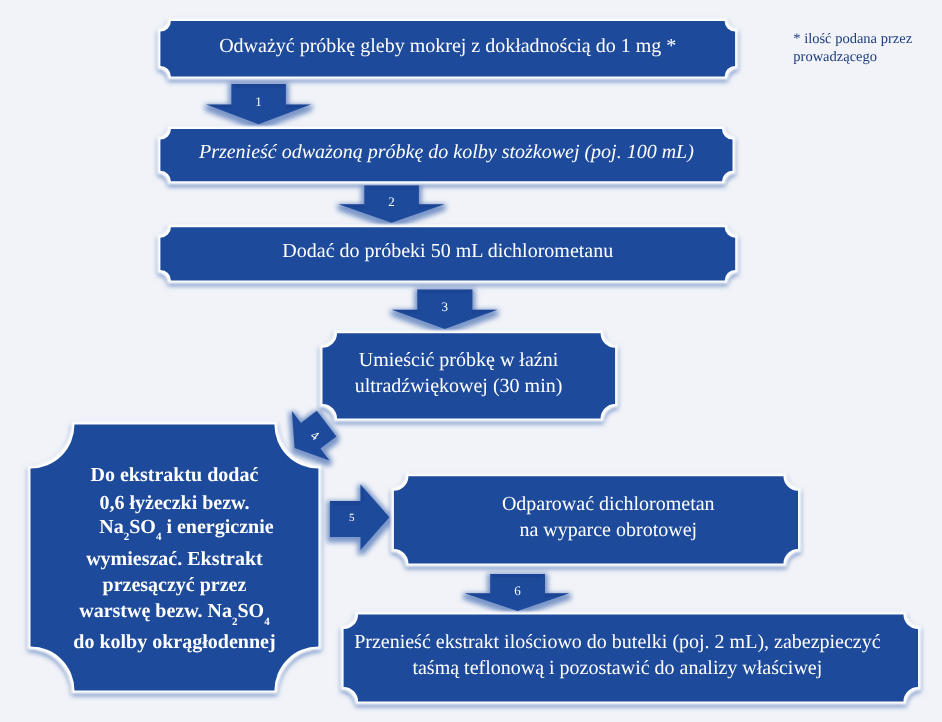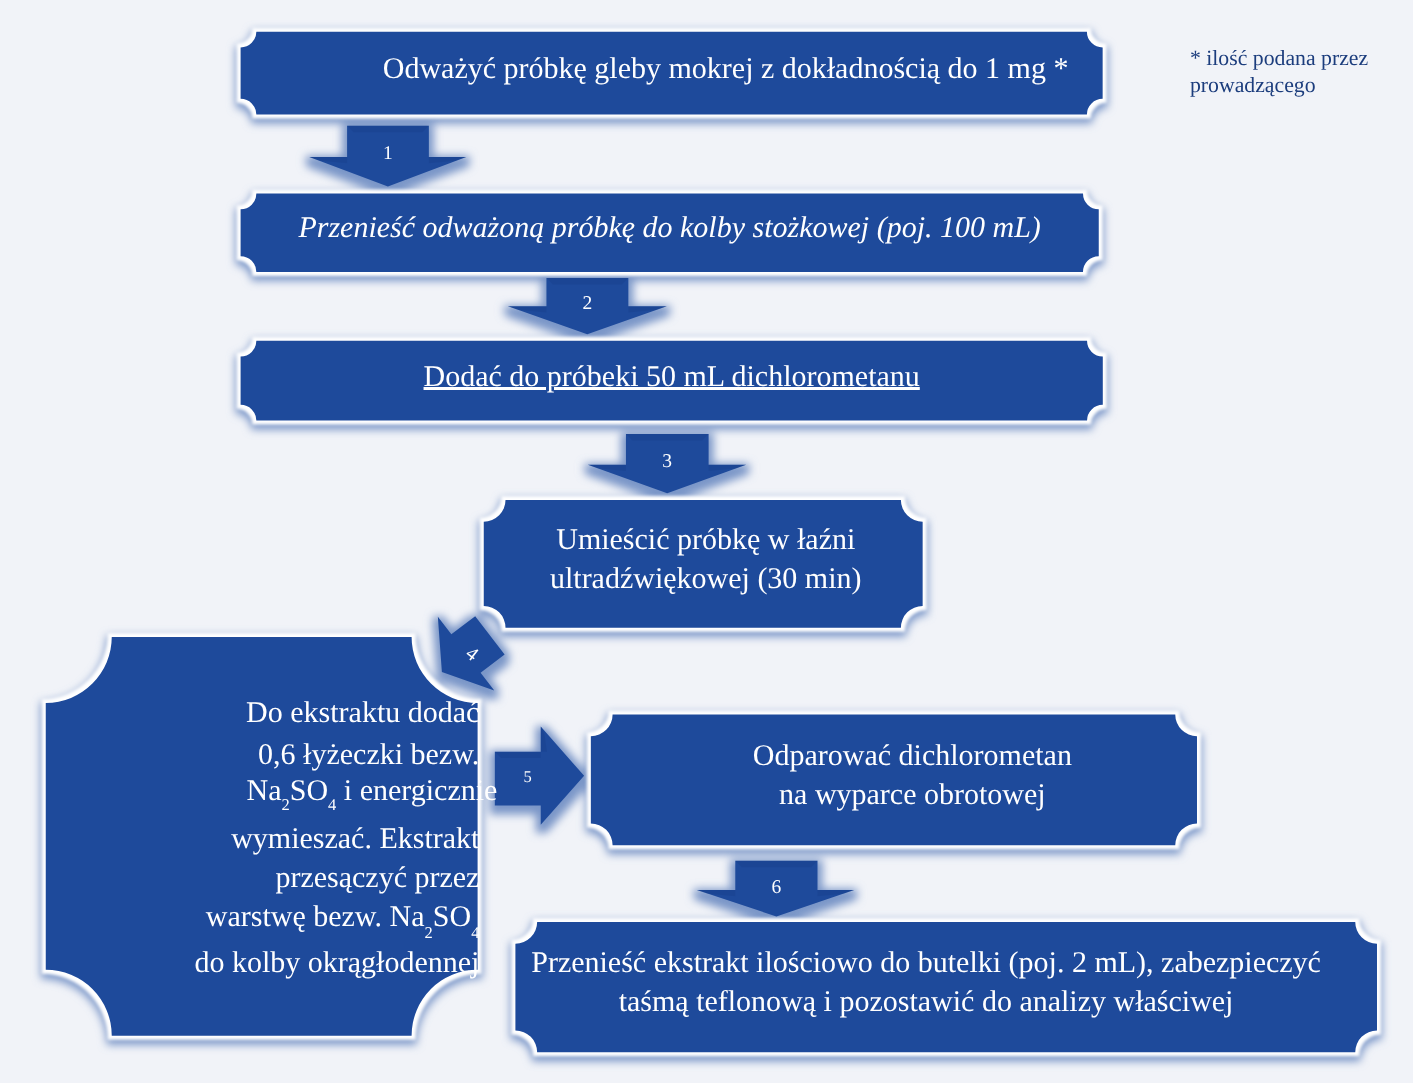--- a/index.html
+++ b/index.html
@@ -8,22 +8,22 @@
        font-family:"Liberation Serif",serif;overflow:hidden;position:relative;
        -webkit-font-smoothing:antialiased;text-rendering:geometricPrecision;}
   #stage{position:absolute;left:0;top:0;width:942px;height:722px;
          -webkit-font-smoothing:antialiased;}
   .txt,.tline,.num,.note{-webkit-font-smoothing:antialiased;opacity:.999;}
   svg#art{position:absolute;left:0;top:0;width:942px;height:722px;}
   .txt{position:absolute;color:#ffffff;text-align:center;line-height:25.7px;
        font-size:20px;display:flex;align-items:center;justify-content:center;
        white-space:pre-line;}
   .txtblock{position:absolute;color:#ffffff;font-size:20px;}
-  .tline{position:absolute;left:0;width:100%;text-align:right;
-         line-height:18px;height:18px;white-space:nowrap;}
+  .tline{position:absolute;left:0;width:100%;text-align:center;
+         line-height:18px;height:18px;white-space:nowrap;font-weight:bold;}
   .num{position:absolute;color:#ffffff;font-size:13px;line-height:1;
        display:flex;align-items:center;justify-content:center;}
   .note{position:absolute;color:#1C3D7D;font-weight:normal;font-size:14.5px;
         line-height:17.7px;white-space:pre-line;}
   sub{font-size:.55em;line-height:0;position:relative;top:.26em;}
 </style>
 </head>
 <body>
 
 <div id="stage">
@@ -112,24 +112,24 @@
     <use href="#p-step-box-2"></use>
     <use href="#p-step-box-3"></use>
     <use href="#p-step-box-4"></use>
     <use href="#p-step-box-5"></use>
     <use href="#p-step-box-6"></use>
     <use href="#p-step-box-7"></use>
   </g>
 
 </svg>
 
-<div class="txt" style="left:159.2px;top:19.9px;width:577.1px;height:57.7px;transform:translateY(-2px);padding-left:36px;">Odważyć próbkę gleby  mokrej z dokładnością do 1 mg *</div>
+<div class="txt" style="left:159.2px;top:19.9px;width:577.1px;height:57.7px;transform:translateY(-2px);">Odważyć próbkę gleby  mokrej z dokładnością do 1 mg *</div>
 <div class="txt" style="left:159.2px;top:127.8px;width:574.5px;height:54.7px;transform:translateY(-2px);font-style:italic;">Przenieść odważoną próbkę do kolby stożkowej (poj. 100 mL)</div>
-<div class="txt" style="left:159.2px;top:226px;width:577.2px;height:55.6px;transform:translateY(-2px);text-decoration:underline;">Dodać do  próbeki 50 mL dichlorometanu</div>
-<div class="txt" style="left:323px;top:332.1px;width:295px;height:87.6px;transform:translateY(-2px);">Umieścić próbkę w łaźni
+<div class="txt" style="left:159.2px;top:226px;width:577.2px;height:55.6px;transform:translateY(-2px);">Dodać do  próbeki 50 mL dichlorometanu</div>
+<div class="txt" style="left:311px;top:332.1px;width:295px;height:87.6px;transform:translateY(-2px);">Umieścić próbkę w łaźni
 ultradźwiękowej (30 min)</div>
 <div class="txtblock" style="left:29.3px;top:423.2px;width:290.3px;height:268.2px;">
   <div class="tline" style="top:42.65px;">Do ekstraktu dodać</div>
   <div class="tline" style="top:70.95px;">0,6 łyżeczki bezw.</div>
   <div class="tline" style="top:94.45px;padding-left:12px;"><span>Na</span><sub>2</sub><span>SO</span><sub>4</sub><span> i energicznie</span></div>
   <div class="tline" style="top:126.35px;">wymieszać. Ekstrakt</div>
   <div class="tline" style="top:152.65px;">przesączyć przez</div>
   <div class="tline" style="top:178.95px;"><span>warstwę bezw. Na</span><sub>2</sub><span>SO</span><sub>4</sub></div>
   <div class="tline" style="top:210px;">do kolby okrągłodennej</div>
 </div>

